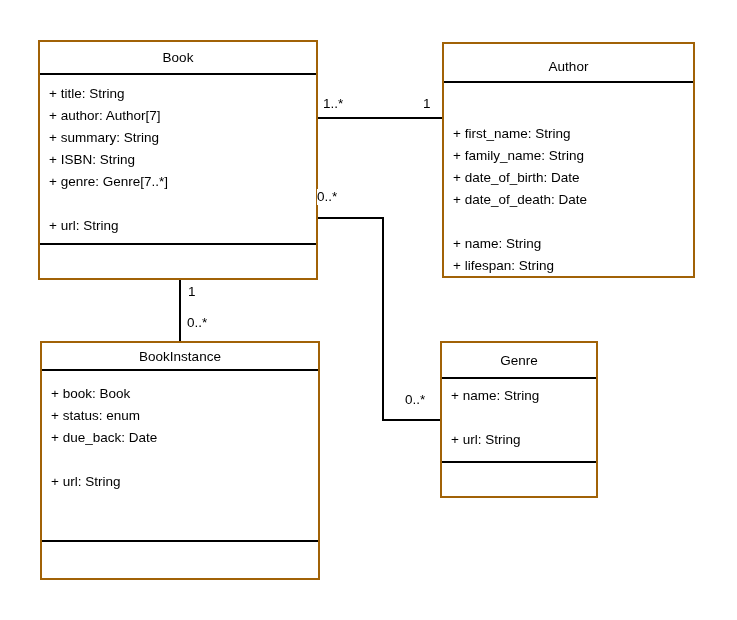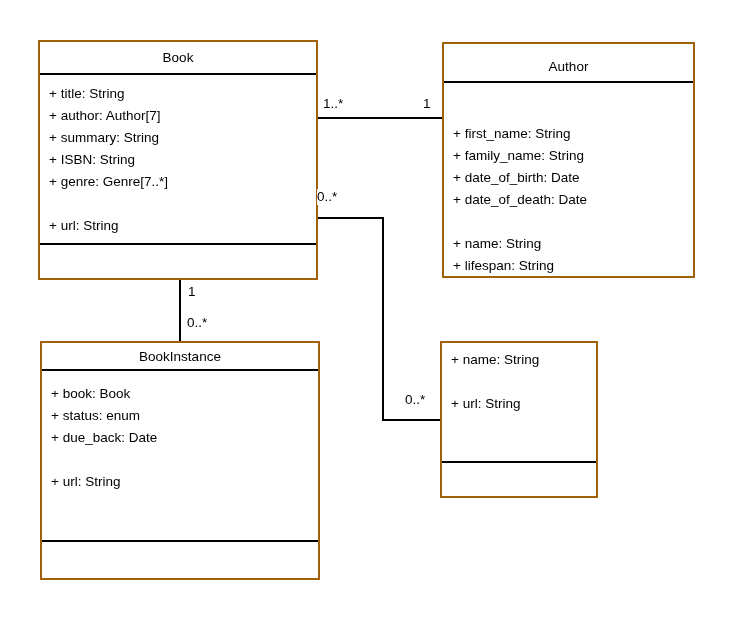--- a/index.html
+++ b/index.html
@@ -138,20 +138,21 @@
       <div class="attr-line">+ book: Book</div>
       <div class="attr-line">+ status: enum</div>
       <div class="attr-line">+ due_back: Date</div>
       <div class="attr-line"></div>
       <div class="attr-line">+ url: String</div>
     </div>
     <div class="uml-empty"></div>
   </div>
 
   <div class="uml-class" id="genre">
+    <div class="uml-title">Genre</div>
     <div class="uml-attrs">
       <div class="attr-line">+ name: String</div>
       <div class="attr-line"></div>
       <div class="attr-line">+ url: String</div>
     </div>
     <div class="uml-empty"></div>
   </div>
 
   <div class="edge" id="edge-book-author"></div>
   <div class="edge" id="edge-book-bookinstance"></div>

